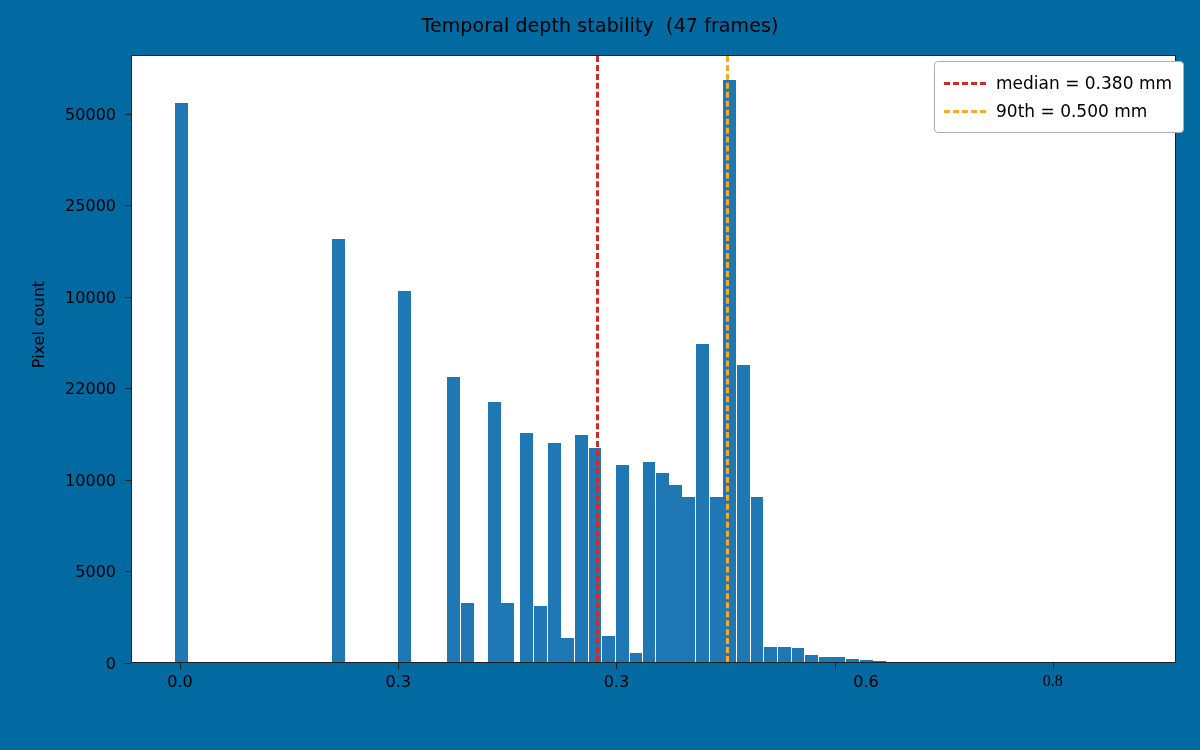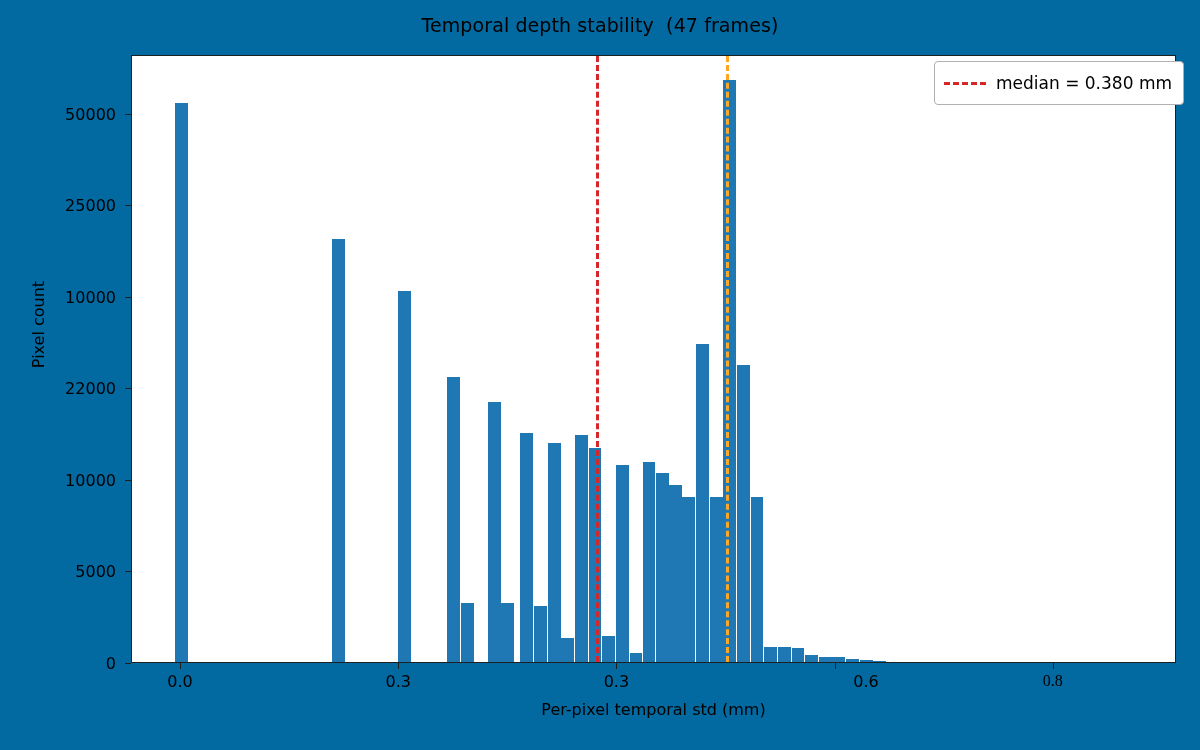--- a/index.html
+++ b/index.html
@@ -117,23 +117,26 @@
       <div class="ytick" style="top: 388.301px;"></div>
       <div class="yticklabel" style="top: 388.301px;">22000</div>
       <div class="ytick" style="top: 296.735px;"></div>
       <div class="yticklabel" style="top: 296.735px;">10000</div>
       <div class="ytick" style="top: 205.169px;"></div>
       <div class="yticklabel" style="top: 205.169px;">25000</div>
       <div class="ytick" style="top: 113.602px;"></div>
       <div class="yticklabel" style="top: 113.602px;">50000</div>
     </div>
 
-  <div id="xlabel">Per-pixel temporal std (mm)</div>
   <div id="ylabel">Pixel count</div>
 
   <div id="legend">
     <div class="legend-row">
       <span class="legend-dash" style="border-top-color: rgb(214, 39, 40);"></span>
       <span class="legend-text">median = 0.380 mm</span>
     </div>
+    <div class="legend-row">
+      <span class="legend-dash" style="border-top-color: rgb(255, 167, 38);"></span>
+      <span class="legend-text">90th = 0.500 mm</span>
+    </div>
   </div>
 
 </div>
 
 </body></html>

